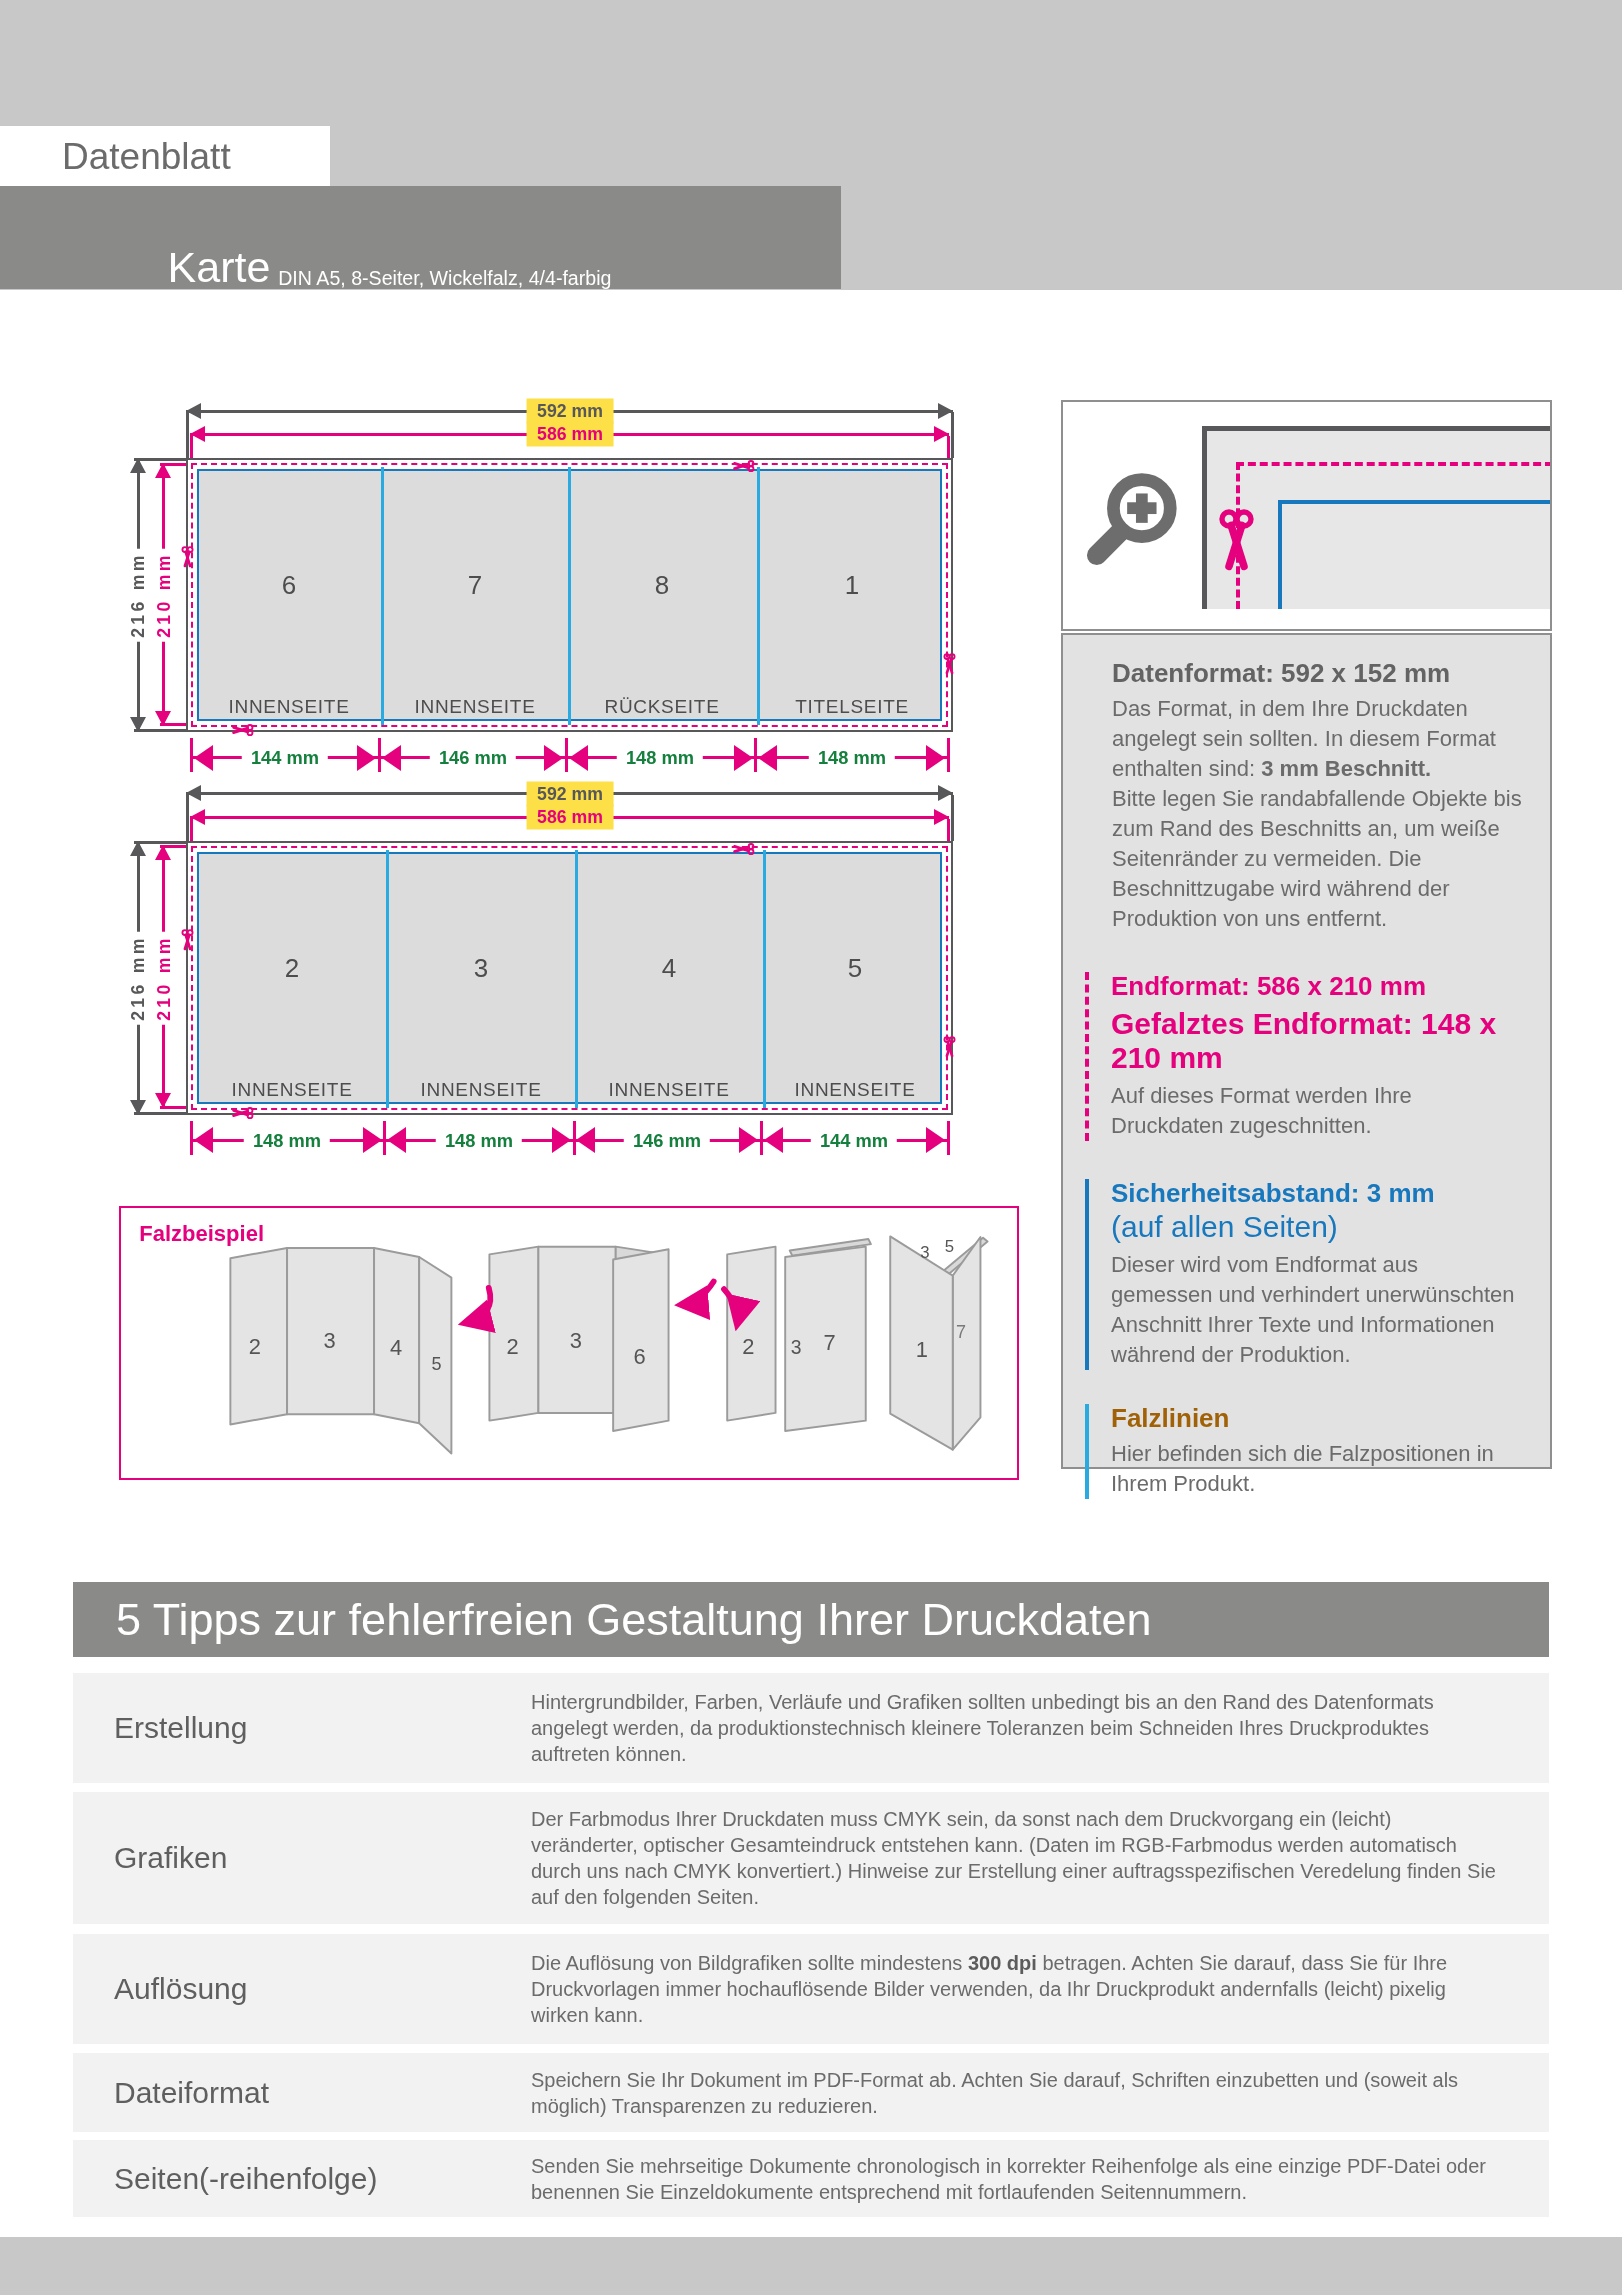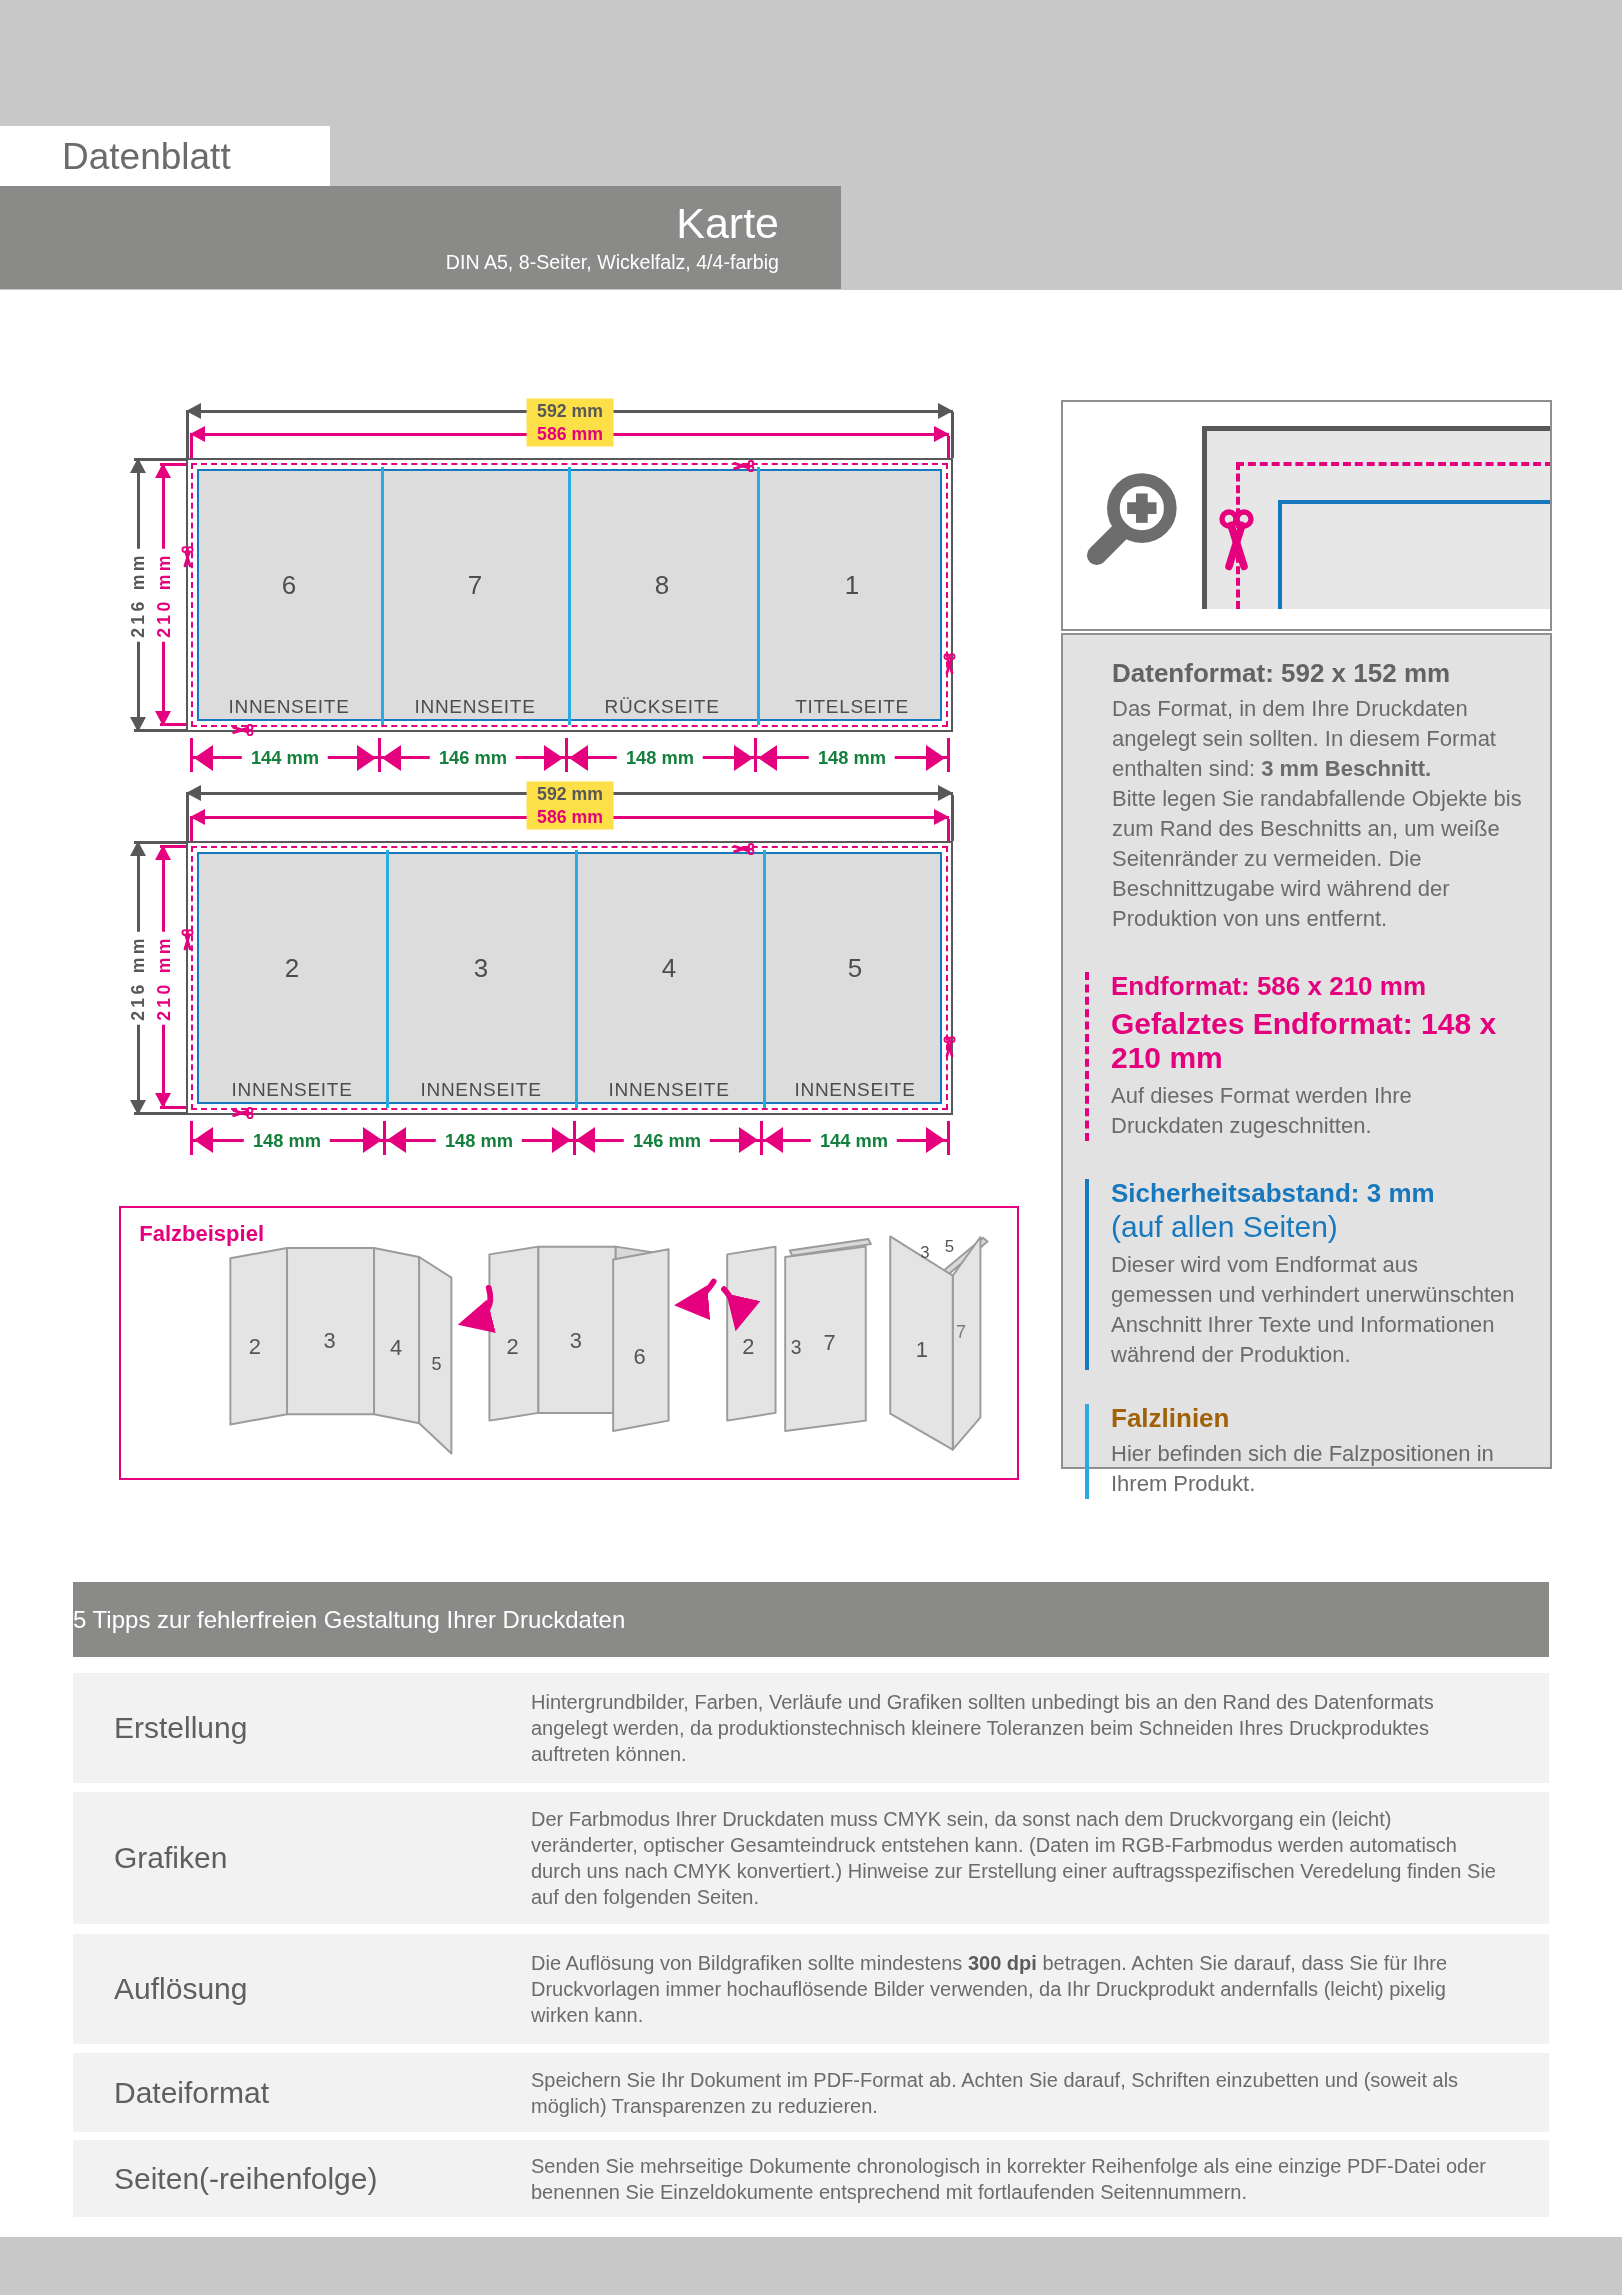--- a/index.html
+++ b/index.html
@@ -6,21 +6,21 @@
   body{font-family:"Liberation Sans", sans-serif; background:#ffffff;}
   #page{position:relative;width:1623px;height:2295px;background:#fff;overflow:hidden;}
 
   
   .band-top{position:absolute;left:0;top:0;width:1623px;height:290px;background:#c9c8c8;}
   .band-bottom{position:absolute;left:0;top:2237px;width:1623px;height:58px;background:#c9c8c8;}
   .datenblatt-box{position:absolute;left:0;top:126px;width:330px;height:61px;background:#ffffff;
     display:flex;align-items:center;}
   .datenblatt-box span{padding-left:62px;font-size:37px;color:#6b6b6b;letter-spacing:0px;}
   .title-bar{position:absolute;left:0;top:186px;width:841px;height:103px;background:#8a8a88;
-    display:flex;flex-direction:column;align-items:flex-end;justify-content:center;gap:7.9px;box-sizing:border-box;padding-right:62px;}
+    display:flex;flex-direction:row;align-items:flex-end;justify-content:center;gap:7.9px;box-sizing:border-box;padding-right:62px;}
   .title-bar .ttl{font-size:43px;color:#ffffff;line-height:1;}
   .title-bar .sub{font-size:19.6px;color:#ffffff;line-height:1;}
 
   
   .dim-h{position:absolute;height:2.6px;background:#58585a;}
   .dim-h::before{content:"";position:absolute;left:0;top:-7.2px;width:0;height:0;
     border-top:8.5px solid transparent;border-bottom:8.5px solid transparent;border-right:15.7px solid #58585a;}
   .dim-h::after{content:"";position:absolute;right:0;top:-7.2px;width:0;height:0;
     border-top:8.5px solid transparent;border-bottom:8.5px solid transparent;border-left:15.7px solid #58585a;}
   .dim-h.pink{background:#e5007d;}
@@ -87,21 +87,21 @@
   .info-box .blk.b-cyan{border-left:4.6px solid #29abe2;padding-left:22px;}
   .info-box h3{margin:0 0 5.2px 0;font-size:26px;line-height:1.15;}
   .info-box h4{margin:0 0 5.2px 0;font-size:30px;line-height:1.15;}
   .info-box p{margin:0;font-size:22px;line-height:30px;color:#6b6b6b;}
   .c-gray{color:#636363;} .c-pink{color:#e5007d;} .c-blue{color:#1878bd;} .c-cyan{color:#a16207;}
   .mt40{margin-top:26px;} .mt58{margin-top:38px;} .mt52{margin-top:34px;}
 
   
   .tips-bar{position:absolute;left:73px;top:1582px;width:1476px;height:75px;background:#8a8a88;
     display:flex;align-items:center;}
-  .tips-bar span{font-size:24px;color:#ffffff;}
+  .tips-bar span{padding-left:43px;font-size:45px;color:#ffffff;}
   .tip-row{position:absolute;left:73px;width:1476px;background:#f2f2f2;display:flex;align-items:center;box-sizing:border-box;}
   .tip-label{width:458px;flex:0 0 458px;box-sizing:border-box;padding-left:41px;font-size:30px;color:#5f5f5f;}
   .tip-text{flex:1;padding-right:46px;font-size:20px;line-height:26px;color:#6b6b6b;}
   .tip-text b{color:#5c5c5c;}
 </style>
 </head>
 <body>
 
 <svg width="0" height="0" style="position:absolute">
   <defs>

